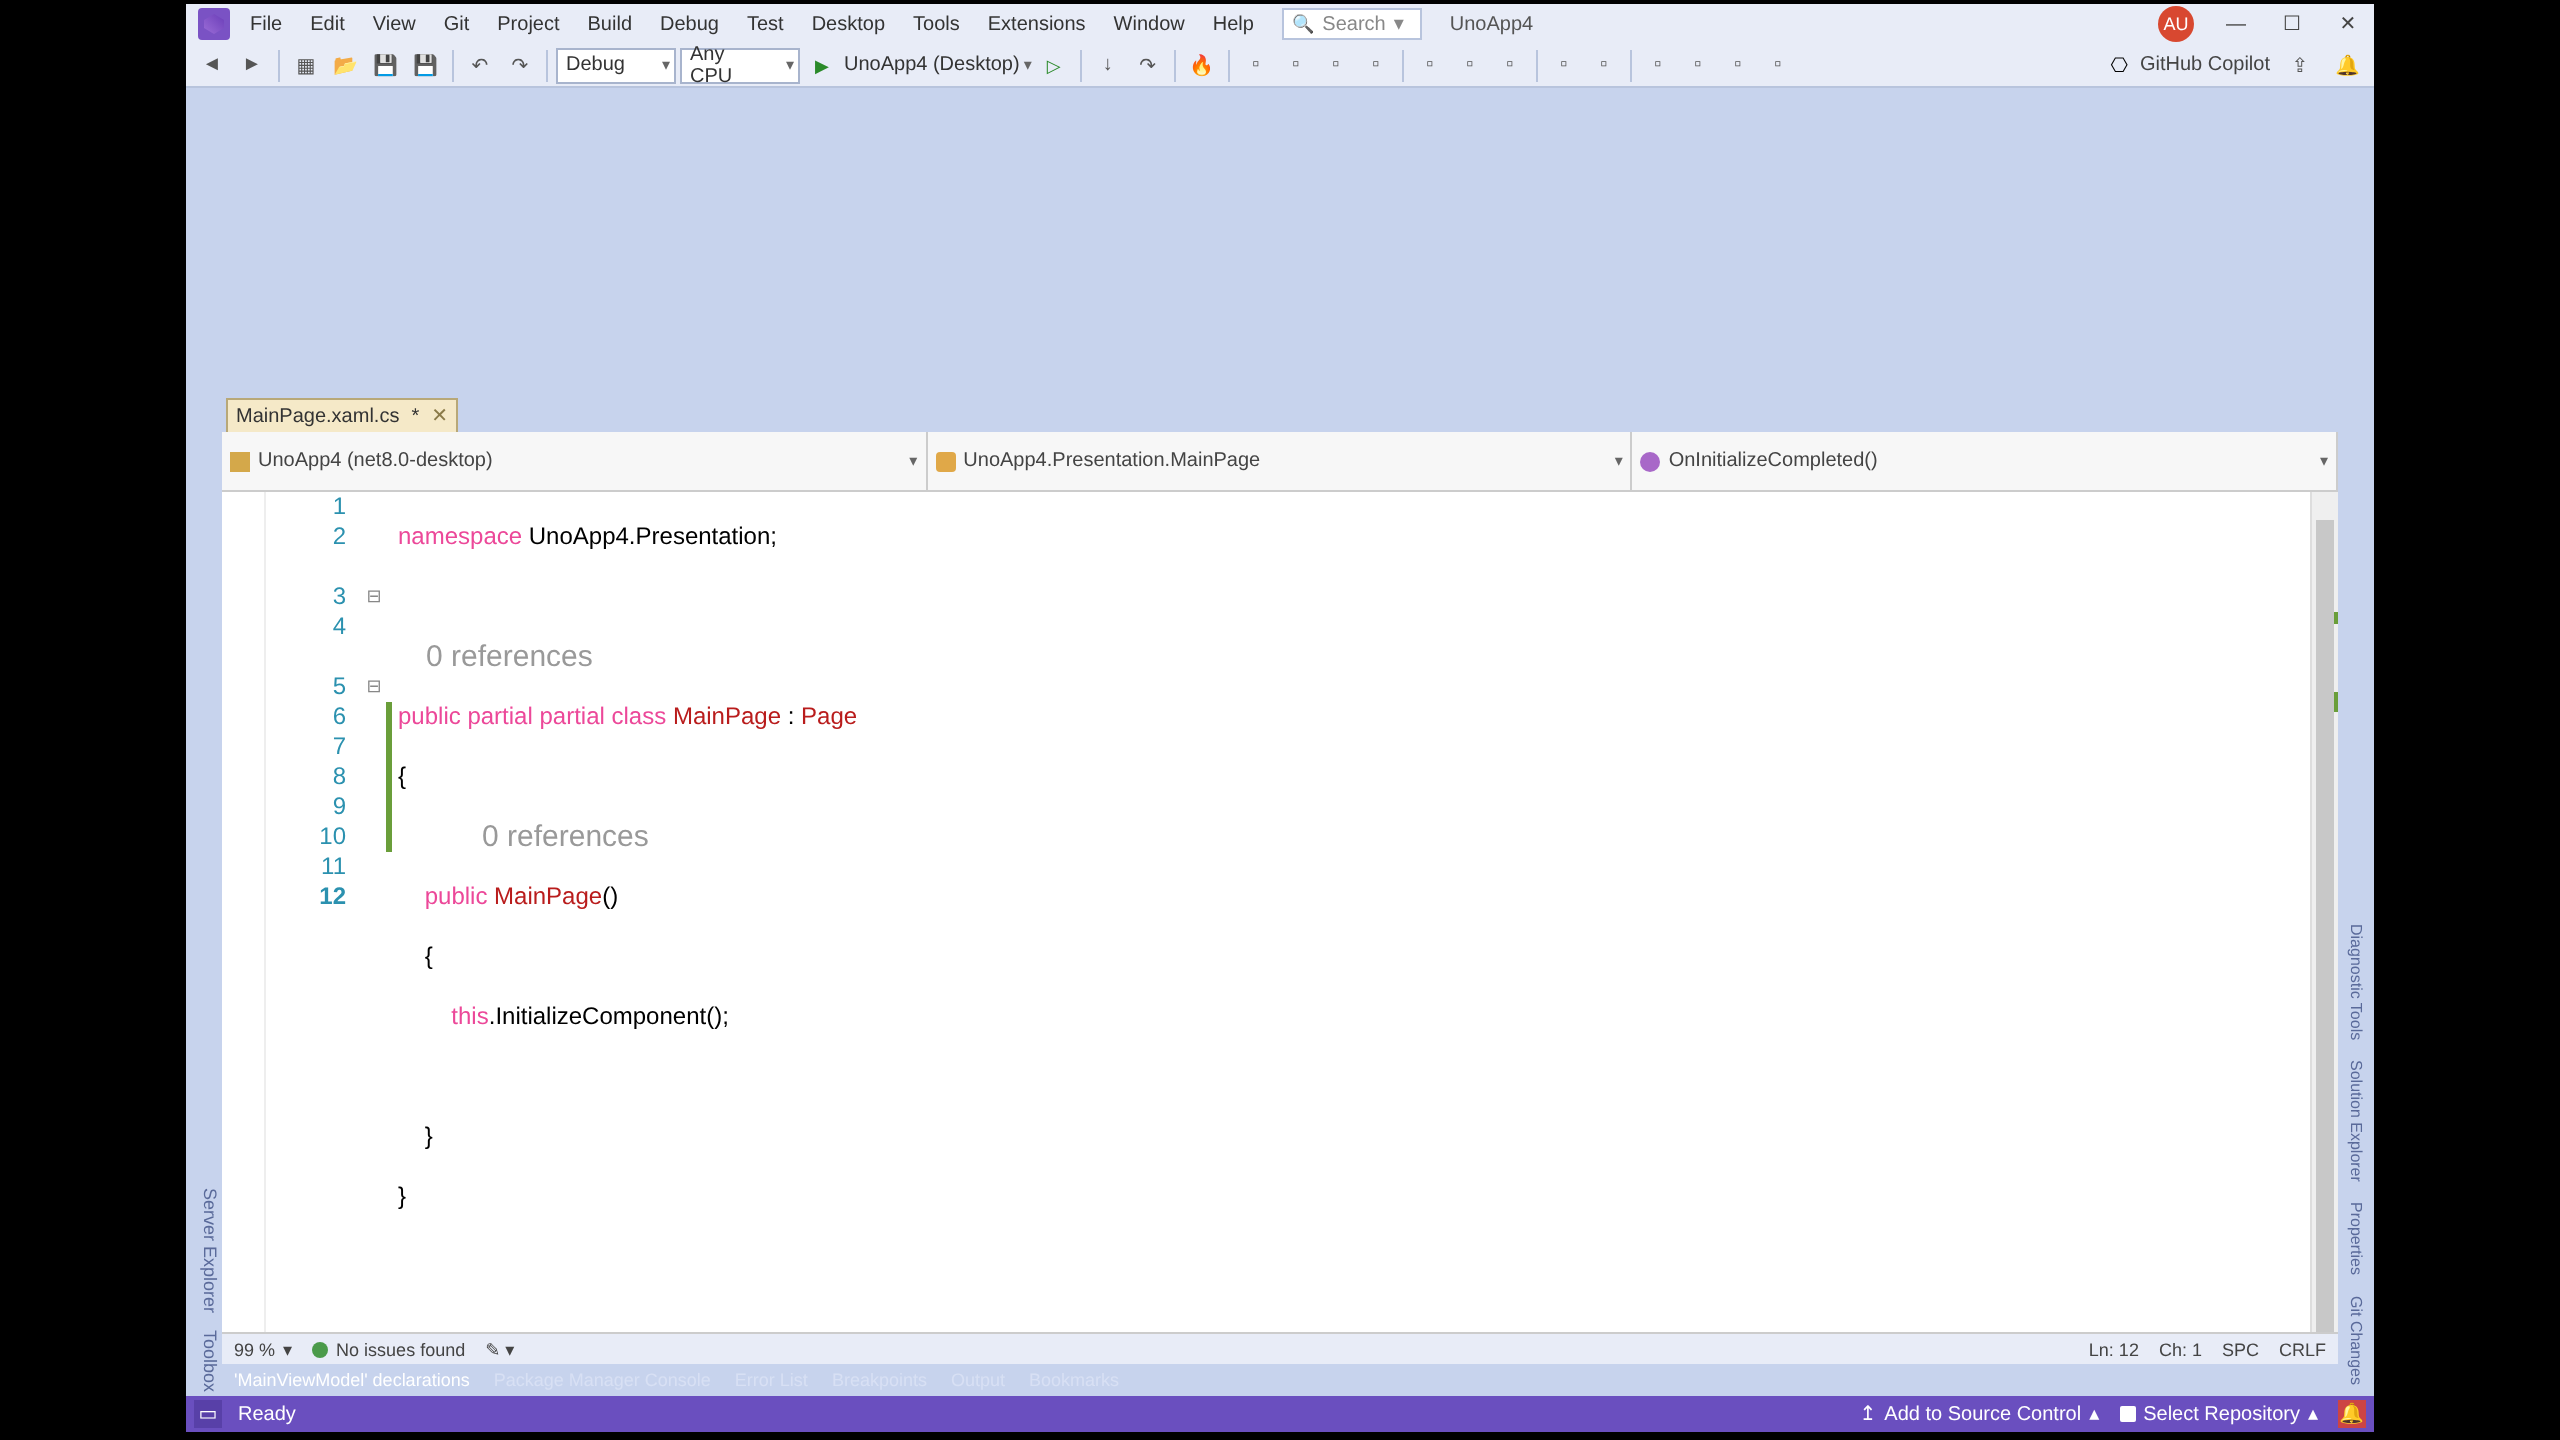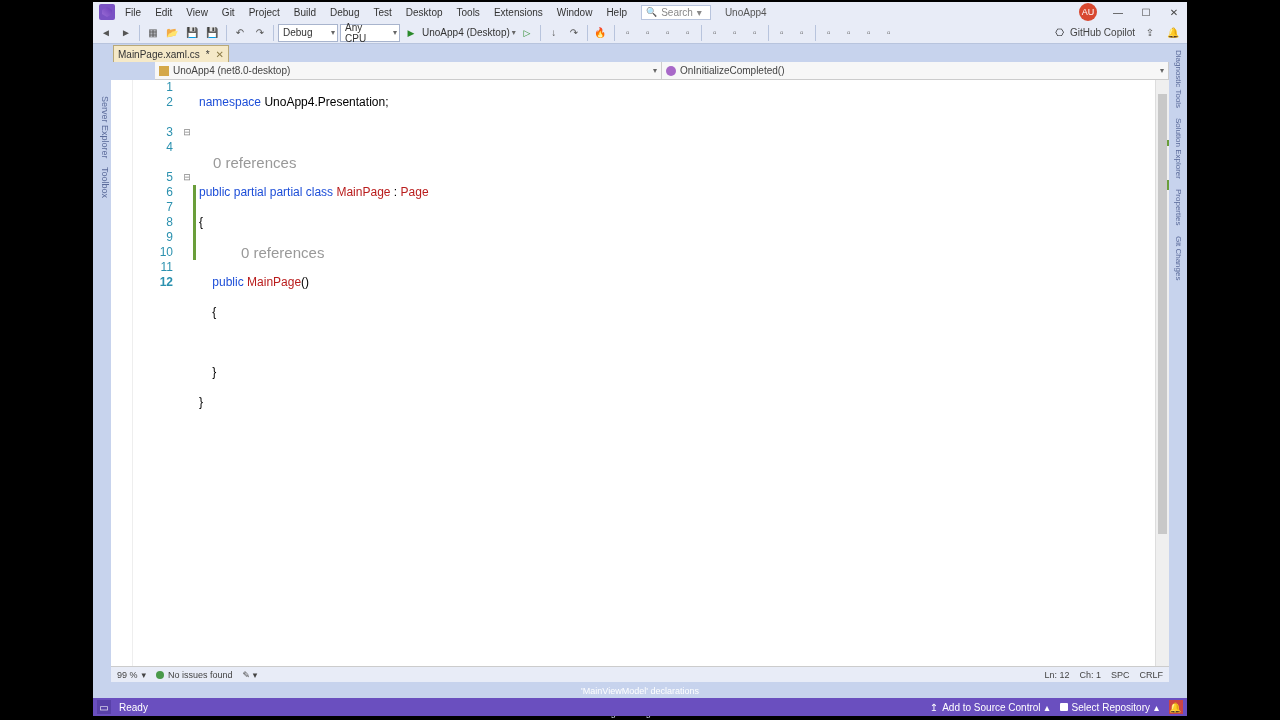--- a/index.html
+++ b/index.html
@@ -19,59 +19,59 @@
 .toolbar { height:22px; background:#e8ecf7; border-bottom:1px solid #b8c4dd; display:flex; align-items:center; font-size:10px; padding:0 4px; gap:2px; }
 .tbtn { width:18px; height:18px; display:flex; align-items:center; justify-content:center; color:#555; border:1px solid transparent; }
 .tsep { width:1px; height:16px; background:#b8c4dd; margin:0 2px; }
 .combo { height:18px; border:1px solid #a8b4cd; background:#fff; font-size:10px; padding:0 14px 0 4px; display:flex; align-items:center; position:relative; color:#333; }
 .combo::after { content:'▾'; position:absolute; right:2px; font-size:8px; color:#666; }
 .run-group { display:flex; align-items:center; gap:2px; }
 .run-play { color:#2a8a2a; font-size:9px; }
 .run-label { font-size:10px; color:#333; }
 .tb-right { margin-left:auto; display:flex; align-items:center; gap:6px; }
 .copilot-lbl { font-size:10px; color:#444; }
-.main-row { flex:1; display:flex; min-height:0; }
+.main-row { flex:1; display:flex; min-height:0;align-items:flex-end; }
 .left-rail { width:18px; background:#c7d3ed; display:flex; flex-direction:column; align-items:center; padding-top:50px; gap:4px; }
 .rail-tab { width:16px; font-size:9px; color:#5a6a9a; text-align:center; writing-mode:vertical-rl; cursor:default; padding:2px 0; }
 .editor-col { flex:1; display:flex; flex-direction:column; min-width:0; }
 .tabstrip { height:18px; background:#c7d3ed; display:flex; align-items:flex-end; padding-left:2px; }
 .doctab { height:17px; background:#f5e9c8; border:1px solid #b8a878; border-bottom:none; font-size:10px; padding:0 4px; display:flex; align-items:center; gap:6px; color:#333; }
 .doctab .x { color:#8a7a48; font-size:10px; }
-.navbar { height:18px; background:#f7f7f7; border-bottom:1px solid #ccc; display:flex; font-size:10px;margin-left:44px; }
+.navbar { height:30px; background:#f7f7f7; border-bottom:1px solid #ccc; display:flex; font-size:10px; }
 .navbox { flex:1; border-right:1px solid #ccc; display:flex; align-items:center; padding:0 4px; gap:4px; color:#444; position:relative; }
 .navbox::after { content:'▾'; position:absolute; right:4px; font-size:8px; color:#666; }
 .navicon { width:10px; height:10px; }
 .ni-proj { background:#d4a84a; }
 .ni-class { background:#e0a848; border-radius:2px; }
 .ni-meth { background:#a868c8; border-radius:50%; }
 .codearea { flex:1; background:#fff; display:flex; font-family:Consolas,monospace; font-size:12px; line-height:15px; position:relative; overflow:hidden; }
 .margin-col { width:22px; background:#fff; border-right:1px solid #eee; }
 .gutter { width:48px; background:#fff; text-align:right; padding-right:8px; color:#2b91af; font-size:12px; position:relative; }
 .gline { height:15px; }
 .gnum-bold { font-weight:bold; }
 .fold-col { width:12px; background:#fff; color:#888; font-size:9px; }
 .fold-mark { height:15px; display:flex; align-items:center; justify-content:center; }
 .change-bar { width:4px; position:relative; }
 .cb { position:absolute; left:0; width:3px; }
 .cb-g { background:#6a9e3a; }
 .code-col { flex:1; padding-left:2px; white-space:pre; color:#000; }
 .cline { height:15px; }
-.kw { color:#1d4ed8; }
+.kw { color:#ec4899; }
 .type { color:#b91c1c; }
 .codelens { color:#999; font-size:15px; height:15px; padding-left:0; }
 .right-rail { width:18px; background:#c7d3ed; display:flex; flex-direction:column; align-items:center; padding-top:2px; }
 .rrail-tab { font-size:8px; color:#5a6a9a; writing-mode:vertical-rl; padding:4px 0; margin-bottom:2px; cursor:default; }
 .scroll-v { width:14px; background:#efefef; border-left:1px solid #ddd; position:relative; }
 .scroll-thumb { position:absolute; top:14px; left:2px; right:2px; height:440px; background:#c8c8c8; }
 .green-mark { position:absolute; right:0; width:6px; background:#6a9e3a; }
 .edstat { height:16px; background:#e8ecf7; border-top:1px solid #ccc; display:flex; align-items:center; font-size:9px; color:#444; padding:0 6px; gap:10px; }
 .edstat .grp { display:flex; align-items:center; gap:4px; }
 .ok-dot { width:8px; height:8px; border-radius:50%; background:#4a9a4a; }
 .edstat-right { margin-left:auto; display:flex; gap:10px; }
-.bottabs { height:16px; background:#c7d3ed; display:flex; align-items:center; font-size:9px; color:#d8e0f4; padding:4px 6px; gap:12px;flex-direction:column; }
+.bottabs { height:16px; background:#c7d3ed; display:flex; align-items:center; font-size:9px; color:#d8e0f4; padding:4px 6px; gap:12px; }
 .bottabs span { cursor:default; }
 .bottabs .active { color:#fff; }
 .statusbar { height:18px; background:#6a4fbf; color:#fff; display:flex; align-items:center; font-size:10px; padding:0 4px; gap:8px; }
 .sb-icon { width:14px; height:14px; background:#5840a8; display:flex; align-items:center; justify-content:center; }
 .sb-right { margin-left:auto; display:flex; align-items:center; gap:10px; }
 .sb-btn { display:flex; align-items:center; gap:4px; }
 .white-dot { width:8px; height:8px; background:#fff; border-radius:1px; }
 </style>
 </head>
 <body>
@@ -171,20 +171,24 @@
           <span>MainPage.xaml.cs</span>
           <span>*</span>
           <span class="x">✕</span>
         </div>
       </div>
 
       <div class="navbar">
         <div class="navbox">
           <div class="navicon ni-proj"></div>
           <span>UnoApp4 (net8.0-desktop)</span>
+        </div>
+        <div class="navbox">
+          <div class="navicon ni-class"></div>
+          <span>UnoApp4.Presentation.MainPage</span>
         </div>
         <div class="navbox">
           <div class="navicon ni-meth"></div>
           <span>OnInitializeCompleted()</span>
         </div>
       </div>
 
       <div class="codearea">
         <div class="margin-col"></div>
         <div class="gutter">
@@ -218,20 +222,21 @@
         </div>
         <div class="code-col">
 <div class="cline"><span class="kw">namespace</span> <span>UnoApp4.Presentation</span>;</div>
 <div class="cline"></div>
 <div class="cline codelens" style="padding-left:14px">0 references</div>
 <div class="cline"><span class="kw">public</span> <span class="kw">partial</span> <span class="kw">partial</span> <span class="kw">class</span> <span class="type">MainPage</span> <span>:</span> <span class="type">Page</span></div>
 <div class="cline">{</div>
 <div class="cline codelens" style="padding-left:42px">0 references</div>
 <div class="cline">    <span class="kw">public</span> <span class="type">MainPage</span>()</div>
 <div class="cline">    <span>{</span></div>
+<div class="cline">        <span class="kw">this</span><span>.InitializeComponent();</span></div>
 <div class="cline"></div>
 <div class="cline">    <span>}</span></div>
 <div class="cline">}</div>
 <div class="cline"></div>
         </div>
         <div class="scroll-v">
           <div class="green-mark" style="top:60px;height:6px"></div>
           <div class="green-mark" style="top:100px;height:10px"></div>
           <div class="scroll-thumb"></div>
         </div>

